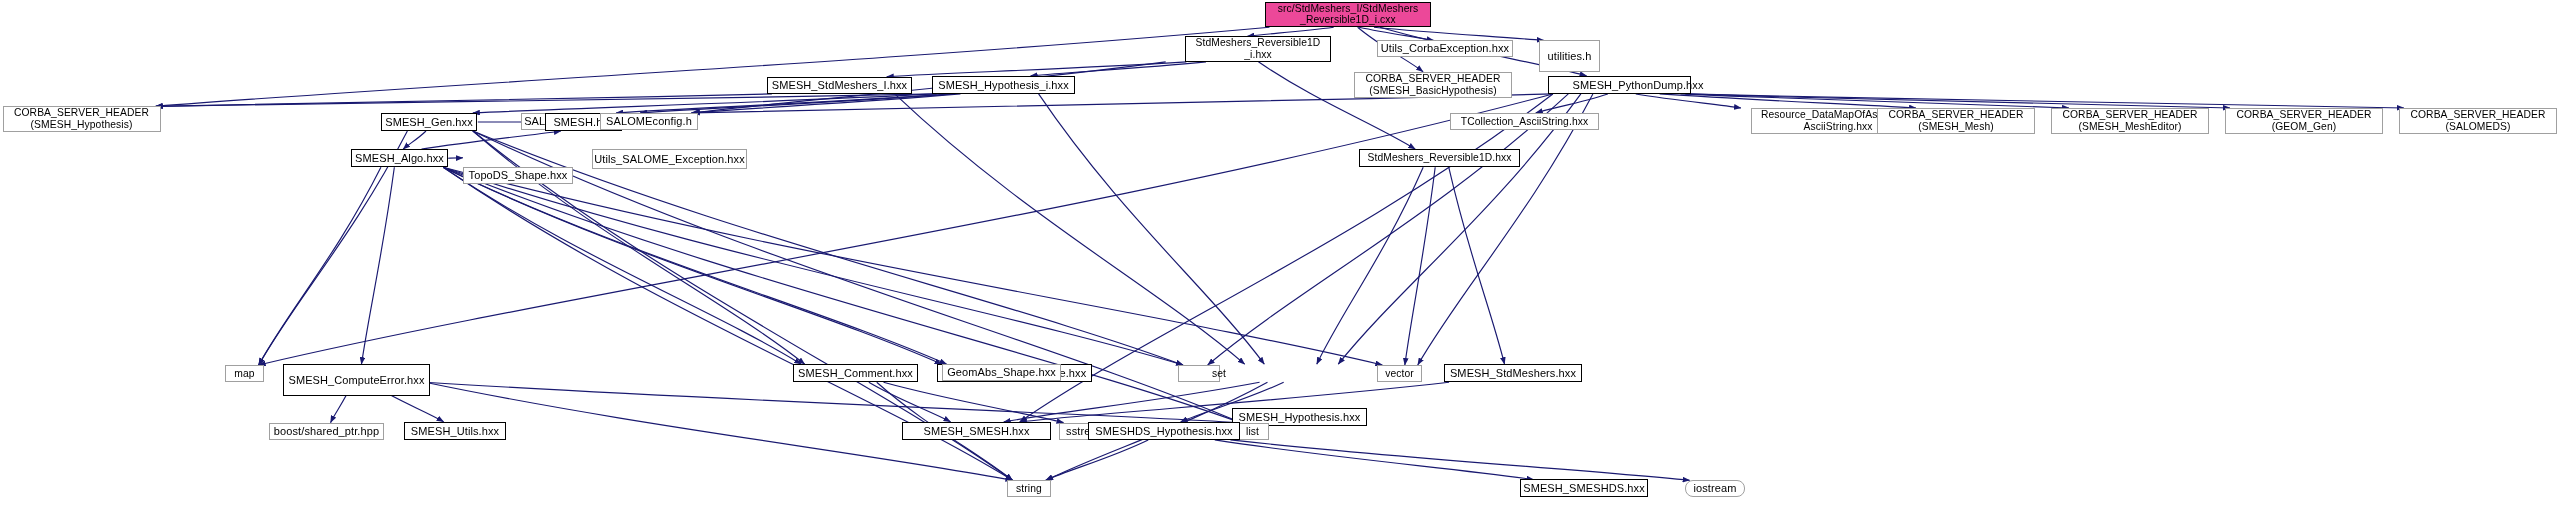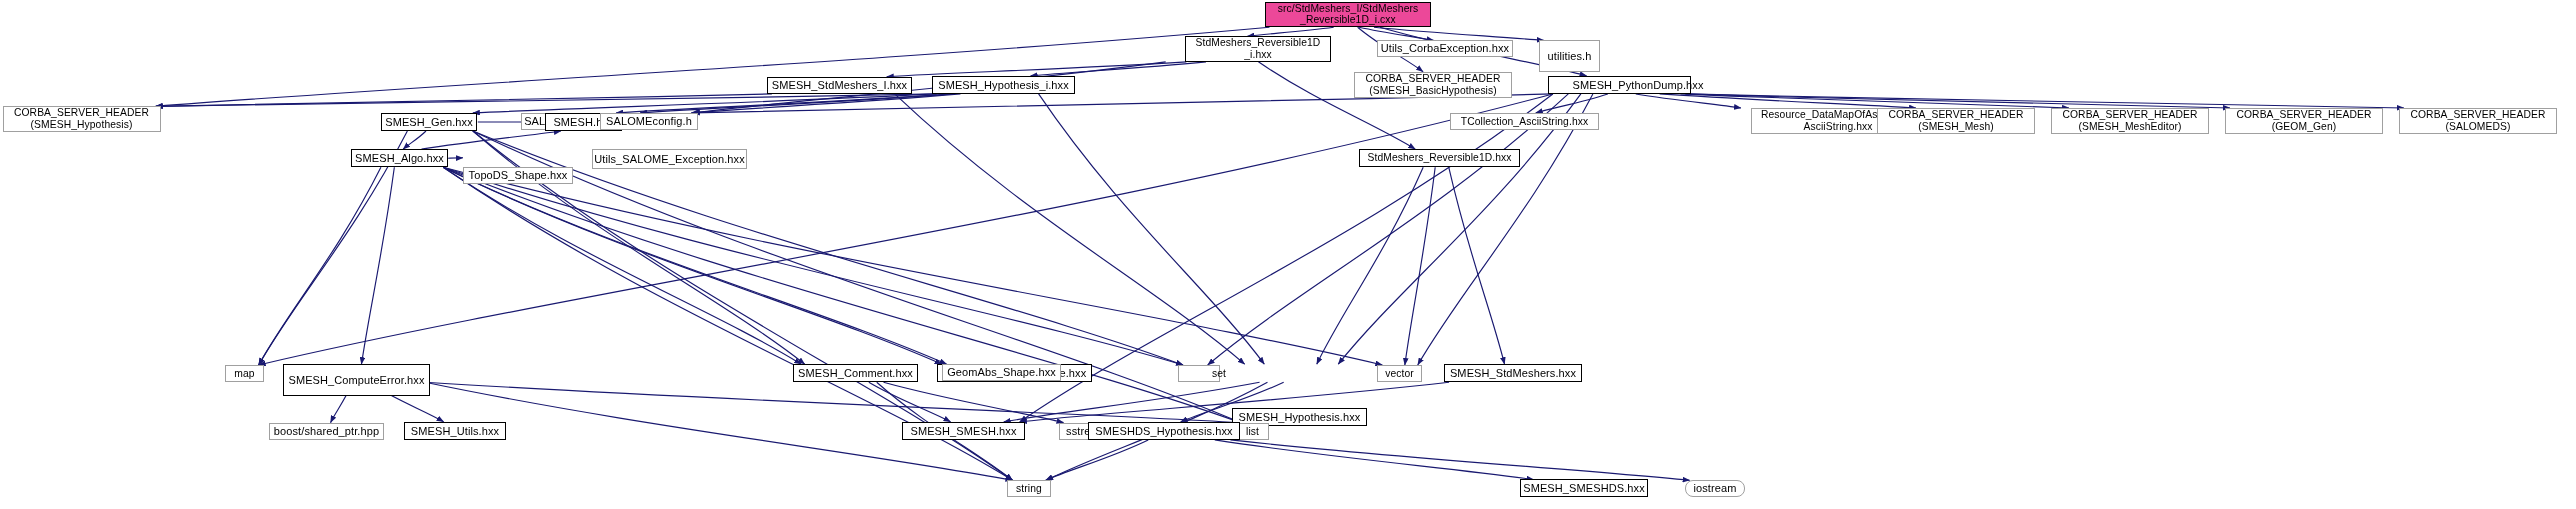--- a/index.html
+++ b/index.html
@@ -163,21 +163,21 @@
       <div class="node strong" style="left: 793px; top: 364px; width: 125px; height: 18px;"><span>SMESH_Comment.hxx</span></div>
       <div class="node strong" style="left: 937px; top: 364px; width: 155px; height: 18px;"><span>SMDSAbs_ElementType.hxx</span></div>
       <div class="node" style="left: 942px; top: 364px; width: 119px; height: 17.3px;"><span>GeomAbs_Shape.hxx</span></div>
       <div class="node" style="left: 1178px; top: 365px; width: 35px; height: 17.3px; font-size: 10.3px; padding-left: 40px;"><span>set</span></div>
       <div class="node strong" style="left: 1232px; top: 364px; width: 135px; height: 18px; margin-top: 44px;"><span>SMESH_Hypothesis.hxx</span></div>
       <div class="node" style="left: 1377px; top: 365px; width: 45px; height: 17.3px; font-size: 10.3px;"><span>vector</span></div>
       <div class="node strong" style="left: 1444px; top: 364px; width: 138px; height: 18px;"><span>SMESH_StdMeshers.hxx</span></div>
       <div class="node" style="left: 269px; top: 423px; width: 115px; height: 17.3px;"><span>boost/shared_ptr.hpp</span></div>
       <div class="node strong" style="left: 404px; top: 422px; width: 102px; height: 18px;"><span>SMESH_Utils.hxx</span></div>
       <div class="node" style="left: 1236px; top: 423px; width: 33px; height: 17.3px; font-size: 10.3px;"><span>list</span></div>
-      <div class="node strong" style="left: 902px; top: 422px; width: 123px; height: 18px;"><span>SMESH_SMESH.hxx</span></div>
+      <div class="node strong" style="left: 902px; top: 422px; width: 149px; height: 18px;"><span>SMESH_SMESH.hxx</span></div>
       <div class="node" style="left: 1059px; top: 423px; width: 54px; height: 17.3px;"><span>sstream</span></div>
       <div class="node strong" style="left: 1088px; top: 422px; width: 152px; height: 18px;"><span>SMESHDS_Hypothesis.hxx</span></div>
       <div class="node" style="left: 1007px; top: 480px; width: 44px; height: 17.3px; font-size: 10.3px;"><span>string</span></div>
       <div class="node strong" style="left: 1520px; top: 479px; width: 128px; height: 18px; text-align: center;"><span>SMESH_SMESHDS.hxx</span></div>
       <div class="node" style="left: 1685px; top: 480px; width: 60px; height: 17.3px; border-radius: 8px;"><span>iostream</span></div>
     </div>
 </div>
 
 
 </body></html>

